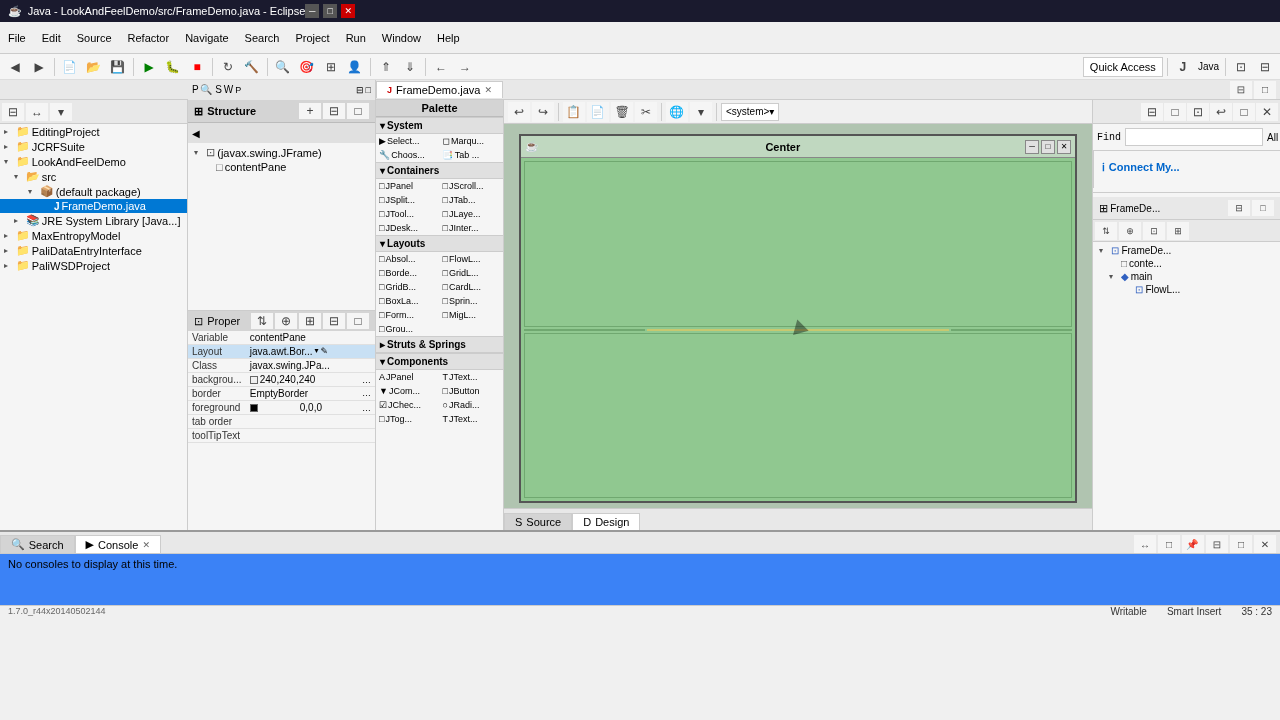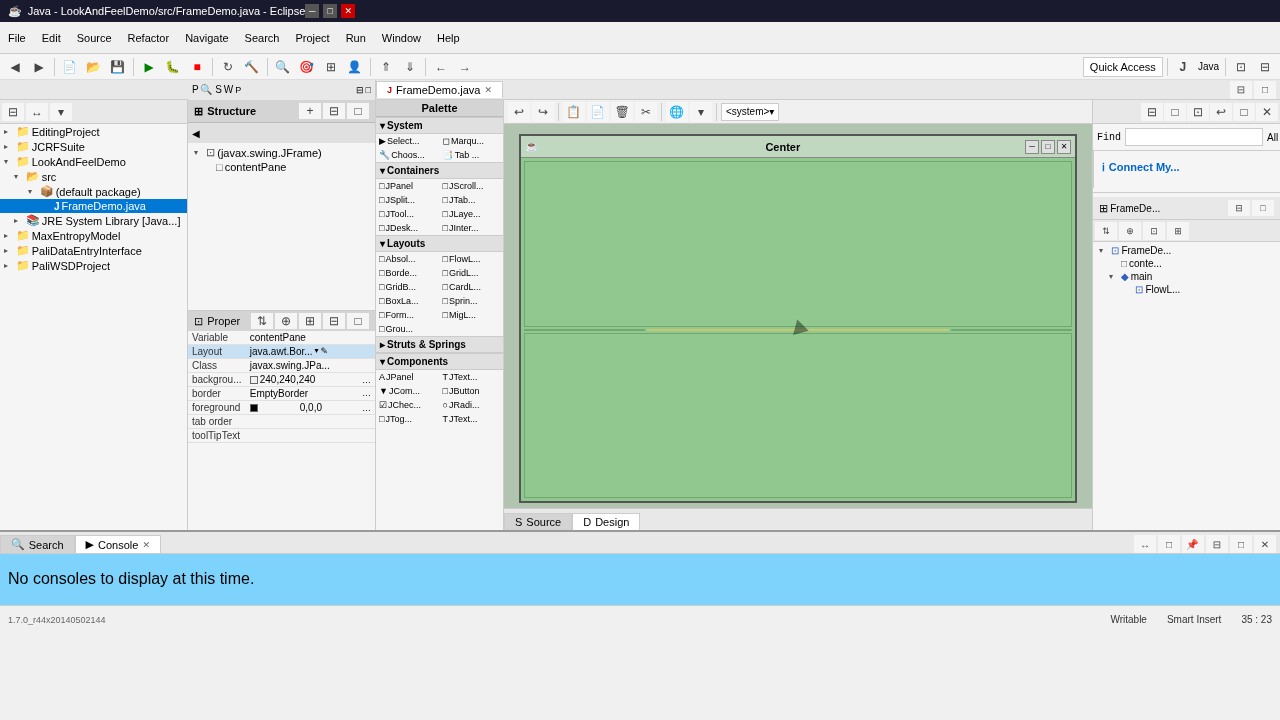--- a/index.html
+++ b/index.html
@@ -63,21 +63,21 @@
     .editor-bottom-tab { padding: 2px 10px; font-size: 11px; background: #d4d4d4; border: 1px solid #ccc; border-bottom: none; cursor: pointer; display: flex; align-items: center; gap: 4px; }
     .editor-bottom-tab.active { background: #fff; }
 
     
     .connect-panel { background: #f5f5f5; border-left: 1px solid #ccc; width: 188px; padding: 8px; font-size: 11px; }
     .connect-header { color: #0066cc; font-weight: bold; display: flex; align-items: center; gap: 4px; margin-bottom: 6px; }
     .connect-link { color: #0066cc; cursor: pointer; text-decoration: underline; }
     .connect-text { color: #333; font-size: 10px; line-height: 1.4; }
 
     
-    .status-bar { height: 20px; background: #f0f0f0; border-top: 1px solid #ccc; display: flex; align-items: flex-end; padding: 0 8px; font-size: 10px; gap: 32px; }
+    .status-bar { height: 20px; background: #f0f0f0; border-top: 1px solid #ccc; display: flex; align-items: flex-start; padding: 0 8px; font-size: 10px; gap: 32px; }
     .status-item { color: #333; }
     .status-right { margin-left: auto; display: flex; gap: 20px; }
 
     
     ::-webkit-scrollbar { width: 8px; height: 8px; }
     ::-webkit-scrollbar-track { background: #f0f0f0; }
     ::-webkit-scrollbar-thumb { background: #aaa; }
     .find-bar { padding: 4px; border-bottom: 1px solid #ccc; display: flex; align-items: center; gap: 4px; }
     .find-input { flex: 1; height: 18px; border: 1px solid #ccc; font-size: 10px; padding: 0 2px; }
 
@@ -657,21 +657,21 @@
     </div>
     <div style="margin-left:auto;display:flex;align-items:center;gap:2px;padding-right:4px;">
       <button class="tb-btn" style="height:18px;font-size:10px;">↔</button>
       <button class="tb-btn" style="height:18px;font-size:10px;">□</button>
       <button class="tb-btn" style="height:18px;font-size:10px;">📌</button>
       <button class="tb-btn" style="height:18px;font-size:10px;">⊟</button>
       <button class="tb-btn" style="height:18px;font-size:10px;">□</button>
       <button class="tb-btn" style="height:18px;font-size:10px;">✕</button>
     </div>
   </div>
-  <div style="flex:1;background:#7dd3fc;padding:16px 8px;font-size:16px;">
+  <div style="flex:1;background:#3b82f6;padding:4px 8px;font-size:11px;">
     <span>No consoles to display at this time.</span>
   </div>
 </div>
 
 <div class="status-bar">
   <span style="font-size:9px;color:#666;">1.7.0_r44x20140502144</span>
   <div class="status-right">
     <span class="status-item">Writable</span>
     <span class="status-item">Smart Insert</span>
     <span class="status-item">35 : 23</span>

